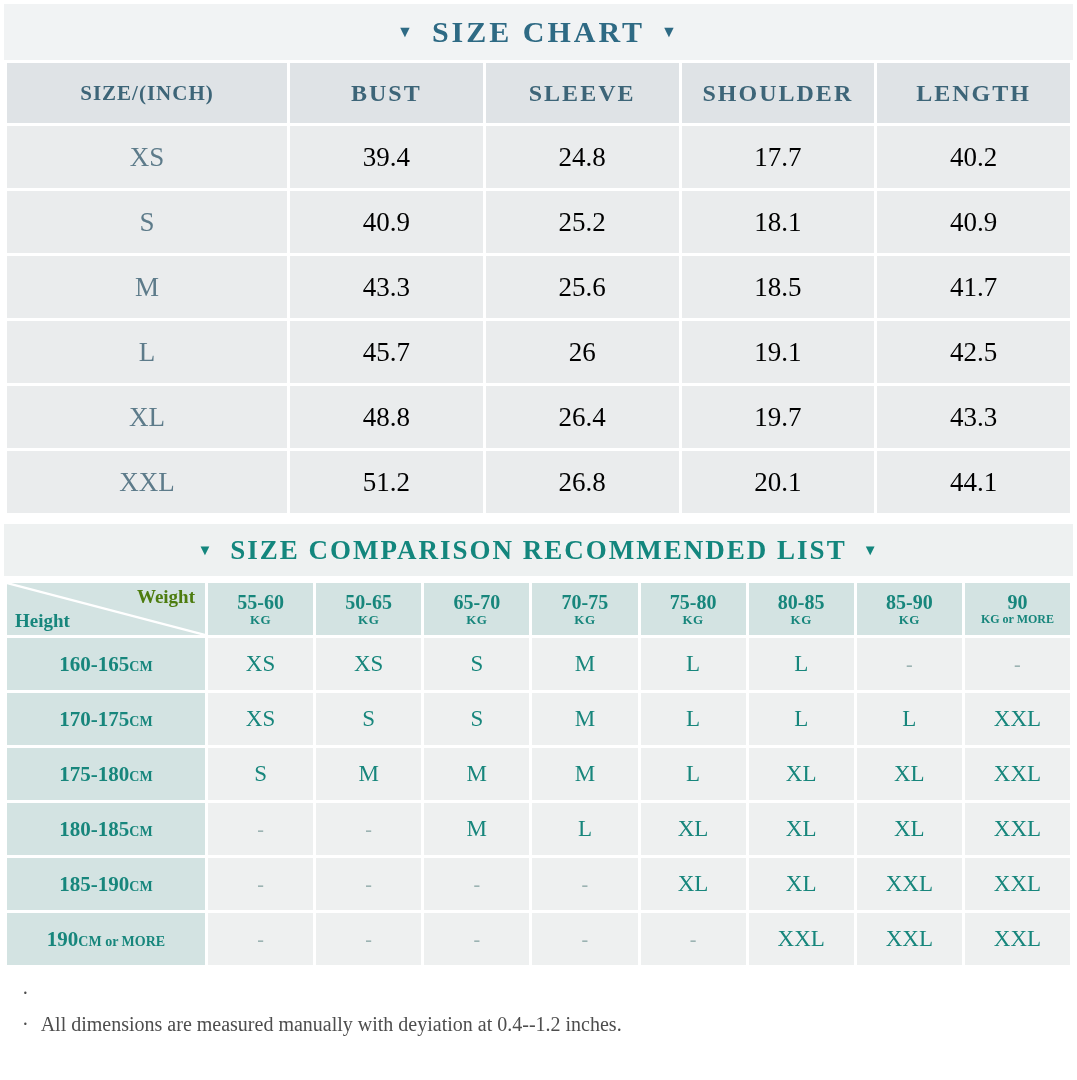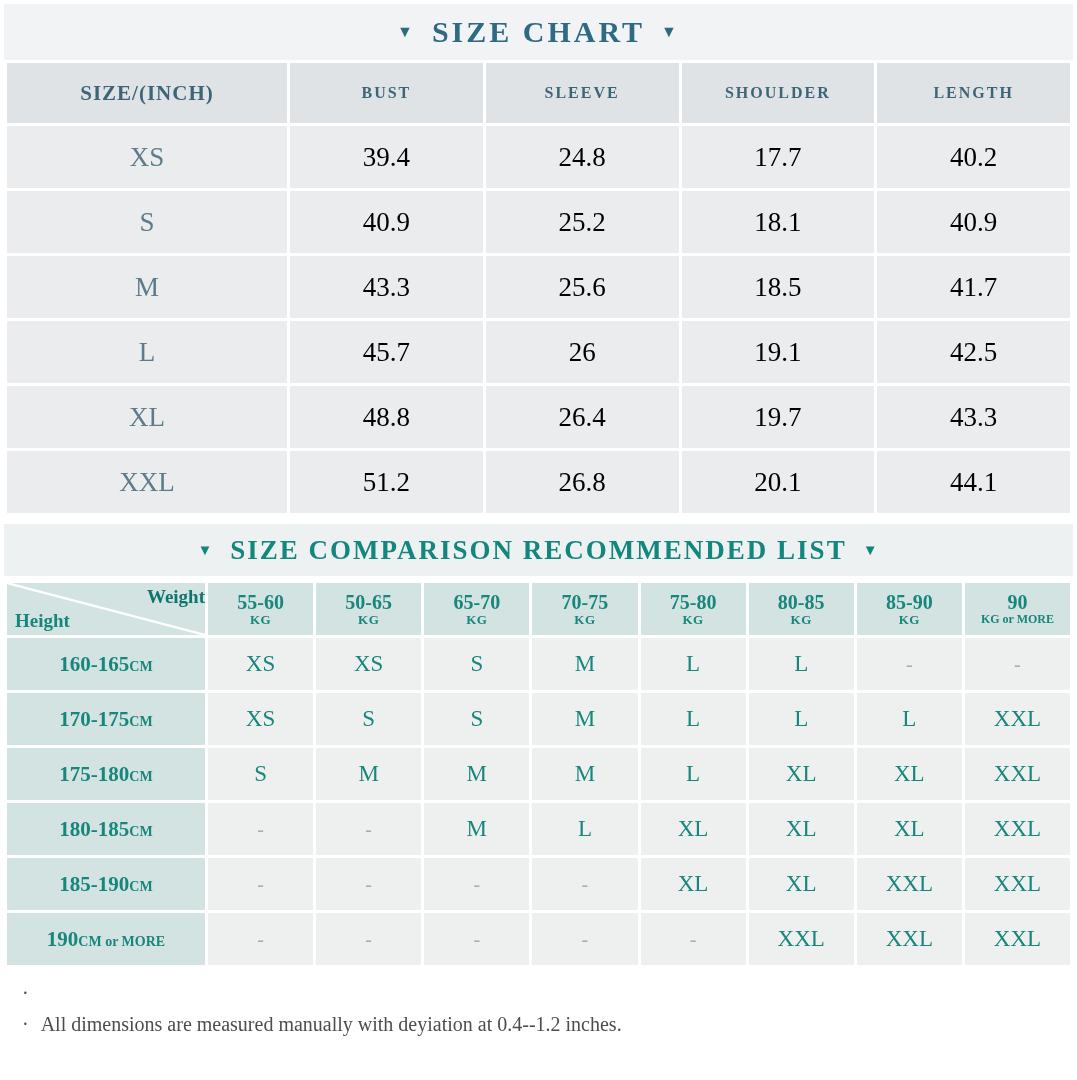--- a/index.html
+++ b/index.html
@@ -43,21 +43,21 @@
   }
   table.size-chart th, table.size-chart td {
     background: #eaeced;
     color: #476b7e;
     text-align: center;
     font-family: "Liberation Serif", serif;
   }
   table.size-chart thead th {
     background: #dfe3e6;
     font-weight: bold;
-    font-size: 16px;
+    font-size: 24px;
     letter-spacing: 2px;
     height: 60px;
     color: #3d6578;
   }
   table.size-chart thead th.first {
     font-size: 21px;
     letter-spacing: 1px;
   }
   table.size-chart tbody td {
     height: 62px;
@@ -127,22 +127,22 @@
   }
   table.cmp tbody td.hdr .unit { font-size: 14px; }
   table.cmp tbody td.dash { color: #9bb3b2; font-size: 20px; }
   .corner {
     position: relative;
     background: #d3e3e2 !important;
     padding: 0;
   }
   .corner .w {
     position: absolute;
-    right: 0; top: 4px;
-    font-size: 19px; font-weight: bold; color: #0f766e;
+    right: 10px; top: 4px;
+    font-size: 19px; font-weight: bold; color: #4d7c0f;
   }
   .corner .h {
     position: absolute;
     left: 8px; bottom: 4px;
     font-size: 19px; font-weight: bold; color: #17867c;
   }
   .corner .slash {
     position: absolute;
     left: 0; top: 0; width: 100%; height: 100%;
   }

